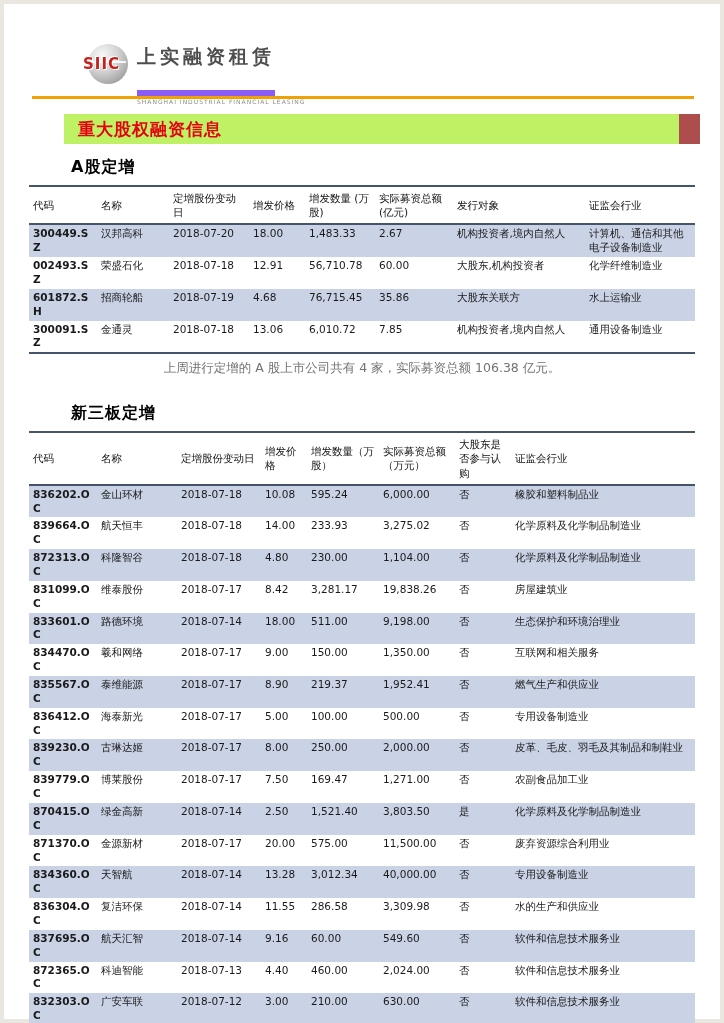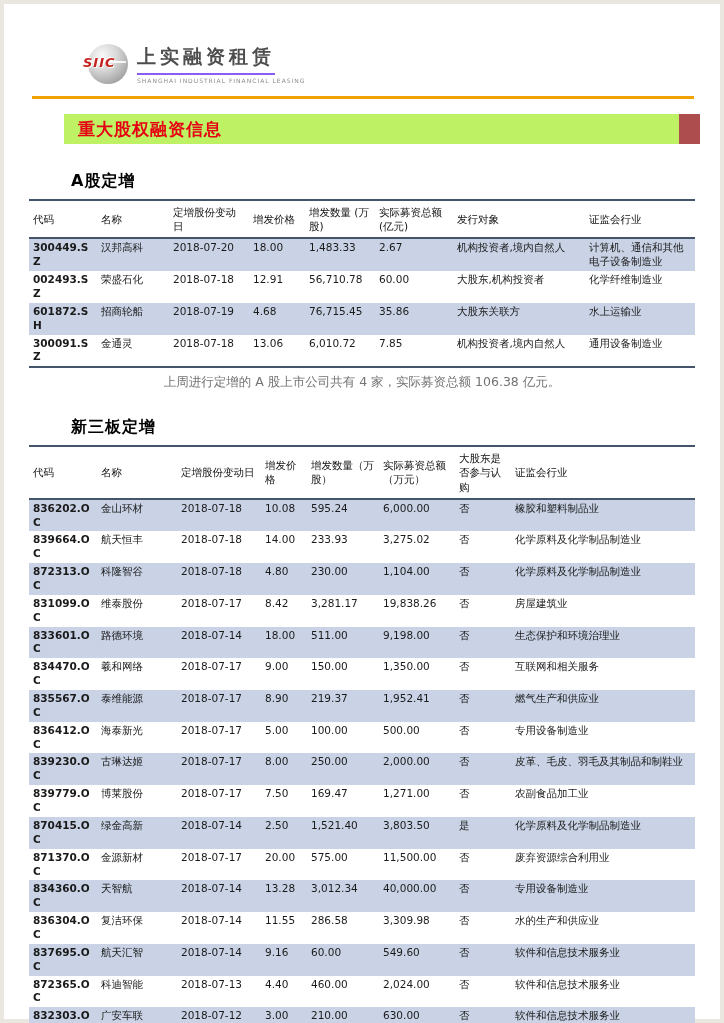--- a/index.html
+++ b/index.html
@@ -22,42 +22,42 @@
     width:40px; height:40px; border-radius:50%;
     background: radial-gradient(circle at 35% 28%, #f8f8f8 0%, #d6d6d6 40%, #9a9a9a 85%, #888 100%);
     position:relative; flex:0 0 auto;
   }
   .logo-globe::after{
     content:""; position:absolute; left:2px; right:2px; top:17px; height:2px;
     background:rgba(255,255,255,.85);
   }
   .logo-siic {
     position:absolute; top:11px; left:-5px; z-index:2;
-    font-style:italic; font-weight:bold; font-size:13px; letter-spacing:1px;
+    font-weight:bold; font-size:15px; letter-spacing:1px;
     color:#c4221f; text-shadow:1px 1px 0 #fff, -1px -1px 0 #fff;
     white-space:nowrap;
   }
   .brand-cn {
     font-size:19px; font-weight:bold; color:#4d4d4d; letter-spacing:4px;
-    border-bottom:2px solid #8b5cf6; padding-bottom:3px; display:inline-block;
+    border-bottom:6px solid #8b5cf6; padding-bottom:20px; display:inline-block;
   }
   .brand-en { font-size:6px; color:#8a8a8a; letter-spacing:1px; margin-top:2px; }
   
   .orange-rule { margin:0 26px 0 28px; height:3px; background:#f0a202; }
   
   .banner {
     margin:15px 20px 0 60px; height:30px; background:#bef264;
     position:relative; display:flex; align-items:center;
   }
   .banner-title { color:#e60012; font-weight:bold; font-size:17px; letter-spacing:1px; padding-left:14px; }
   .banner-cap { position:absolute; right:0; top:0; bottom:0; width:21px; background:#ad4d4d; }
   
   .content { padding:0 25px; }
   .sec-title { font-size:16px; font-weight:bold; color:#000; margin:26px 0 7px 42px; letter-spacing:1px; }
-  .sec-title.first { margin-top:27px; }
+  .sec-title.first { margin-top:13px; }
   table.rpt {
     width:100%; border-collapse:collapse; table-layout:fixed;
     border-top:2px solid #44546a; border-bottom:2px solid #44546a;
     font-size:10.5px;
   }
   .rpt th {
     text-align:left; vertical-align:middle; font-weight:normal; color:#111;
     padding:4px 4px; line-height:1.35; border-bottom:2px solid #44546a;
     word-break:break-all;
   }

